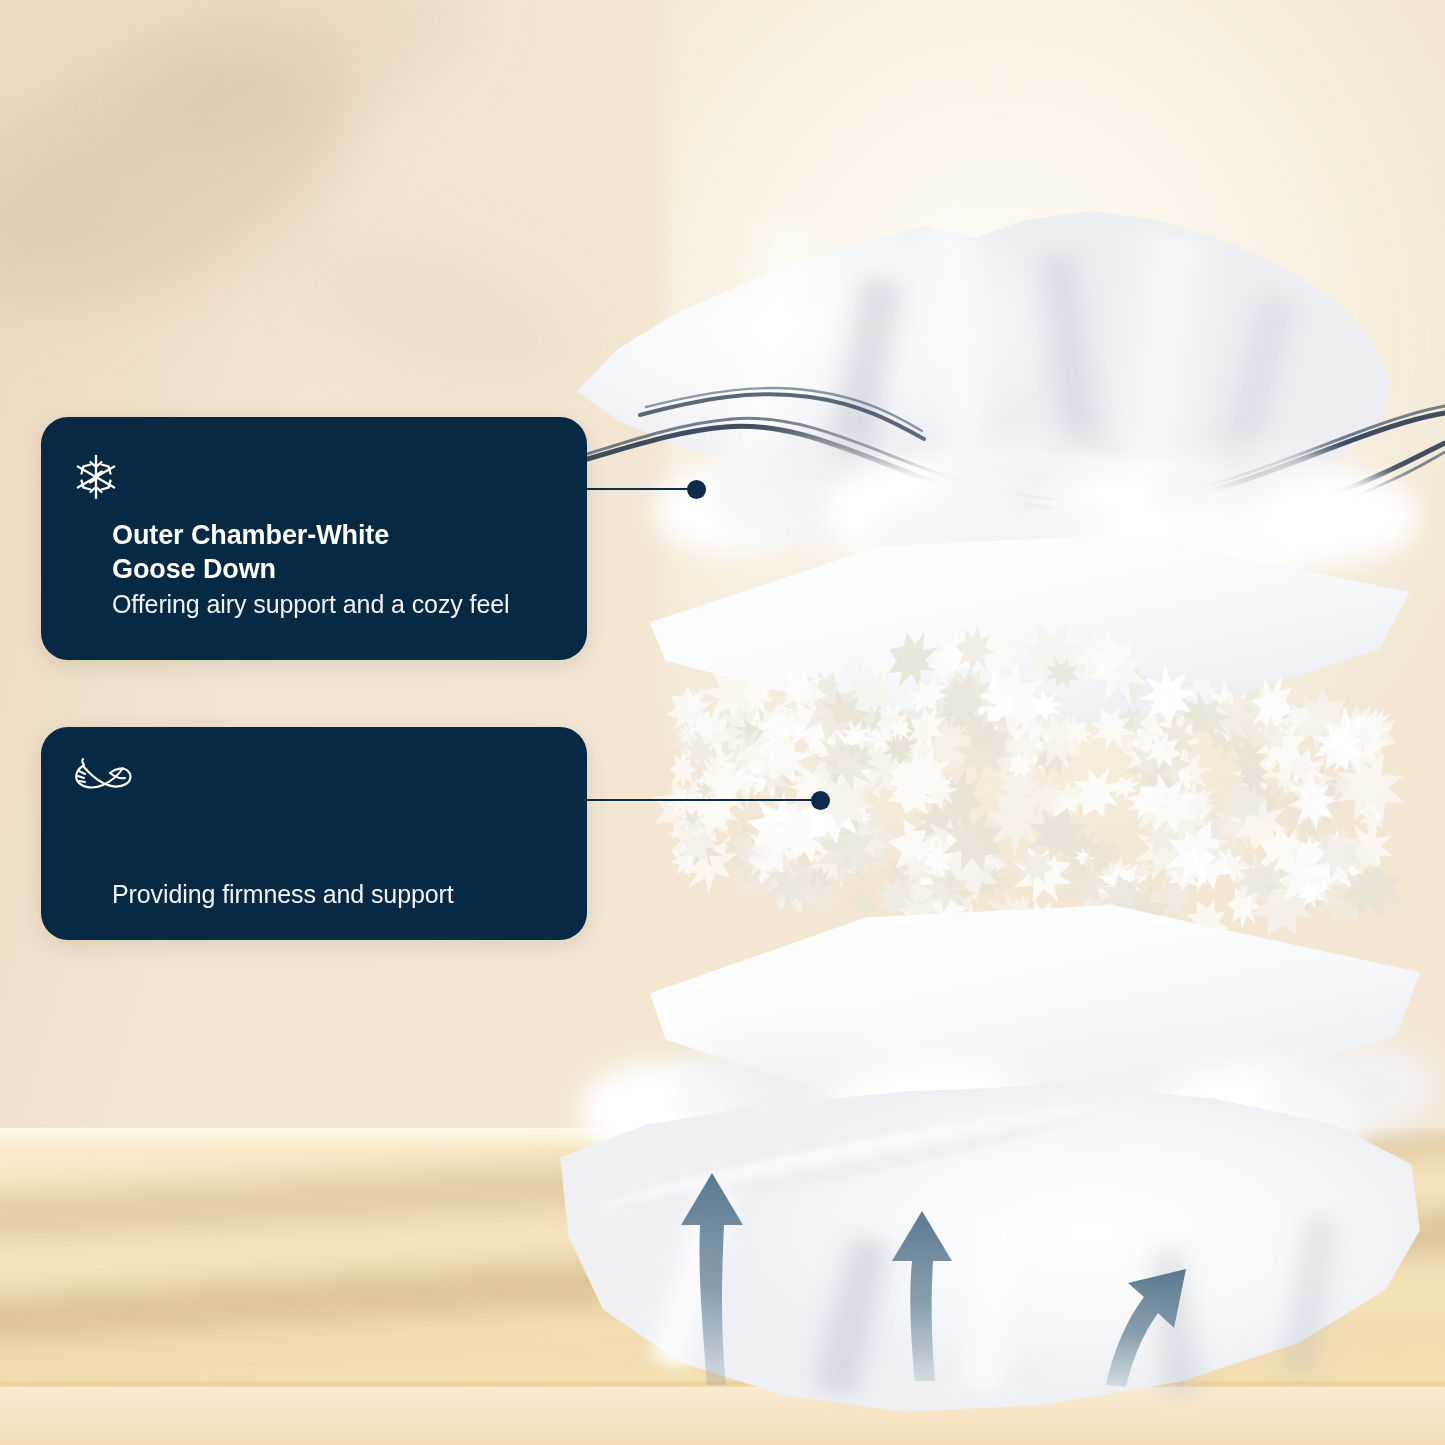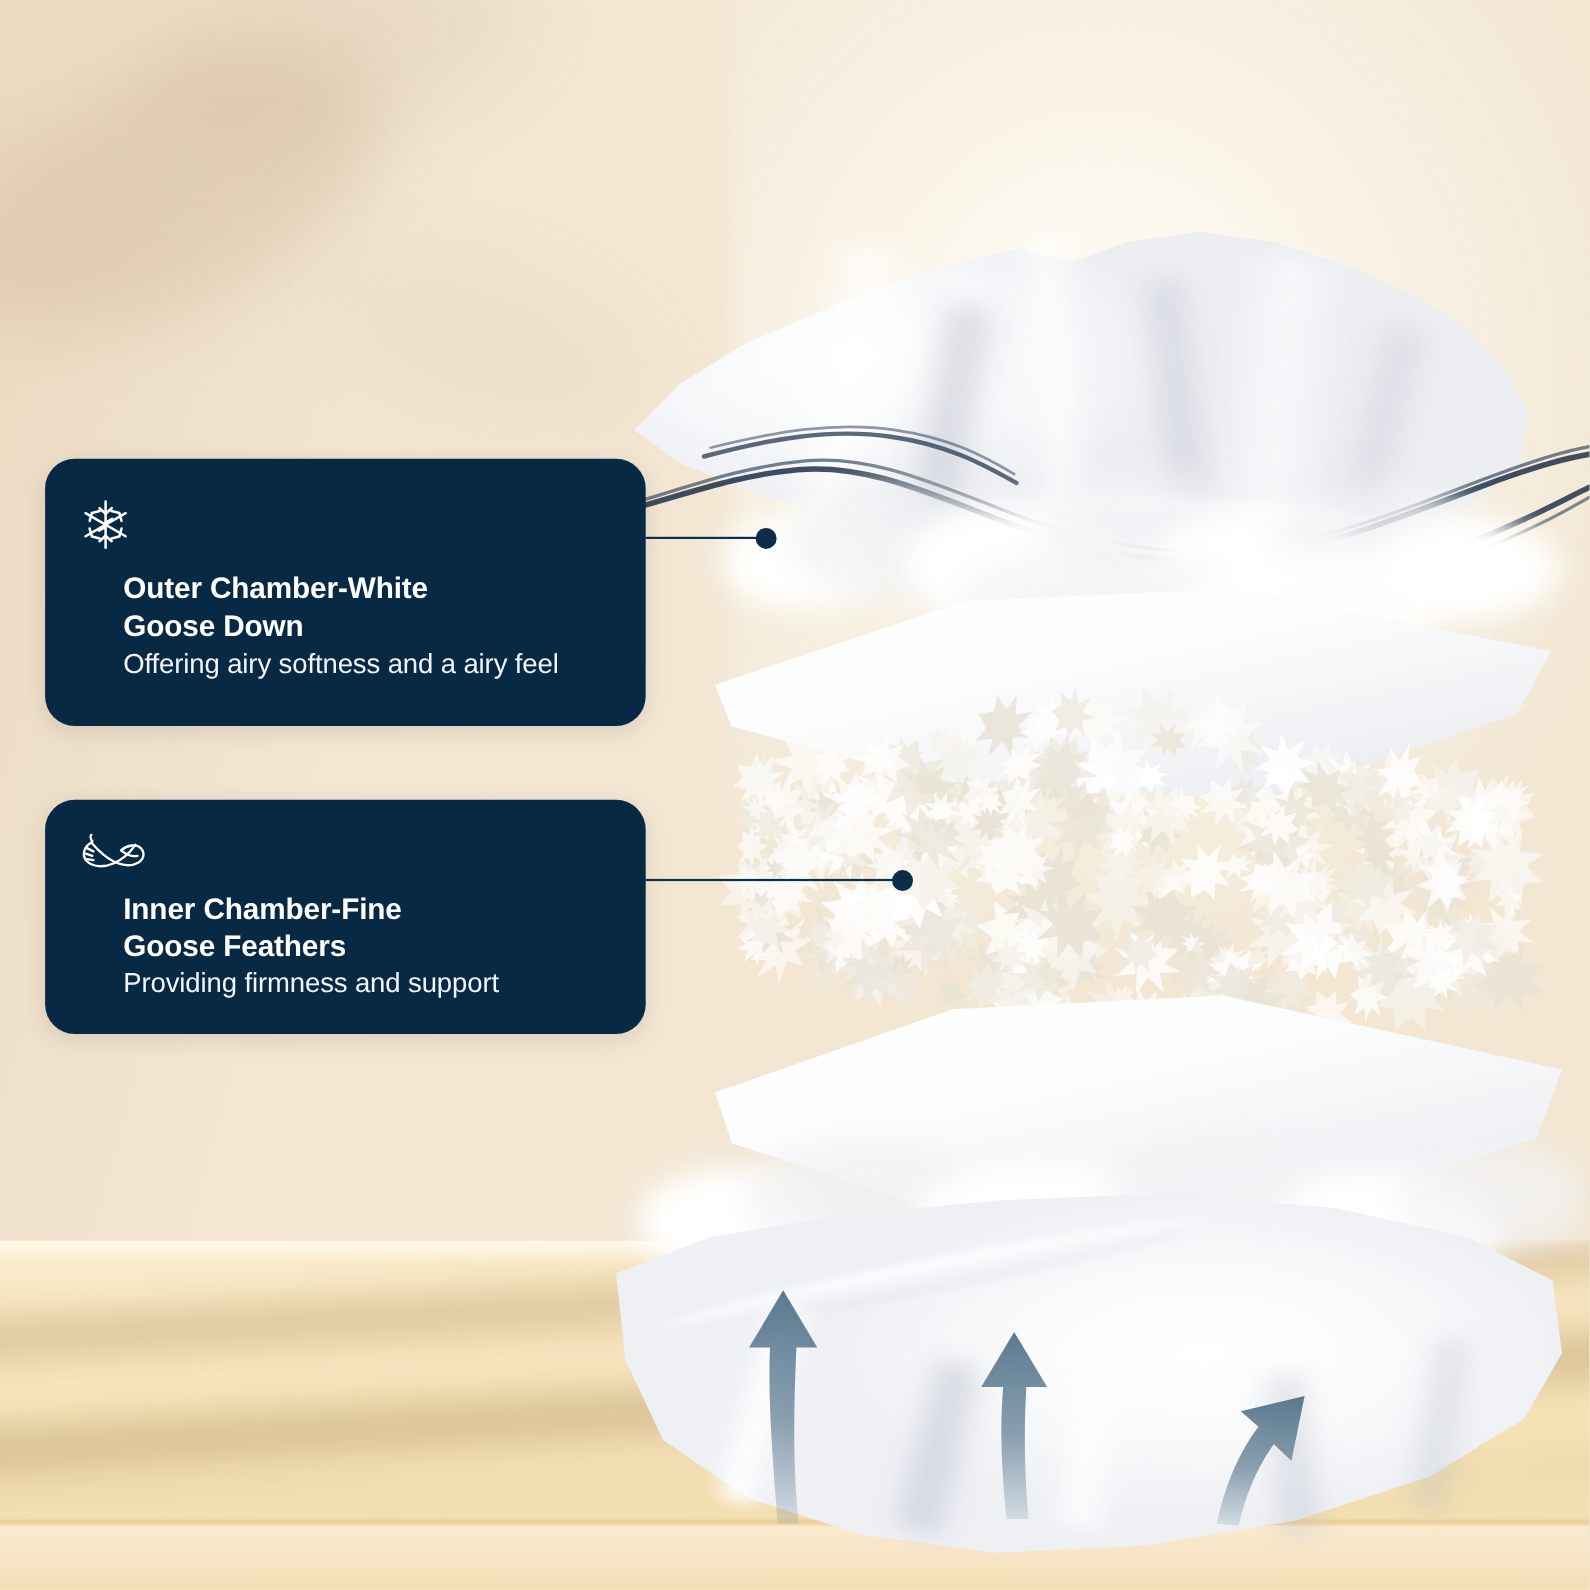--- a/index.html
+++ b/index.html
@@ -579,31 +579,29 @@
       <polyline points="10.5,21.5 12.5,14.4 19.6,12.5"></polyline>
       <polyline points="39.5,28.5 37.5,35.6 30.4,37.5"></polyline>
       <polyline points="10.5,28.5 12.5,35.6 19.6,37.5"></polyline>
       <polyline points="39.5,21.5 37.5,14.4 30.4,12.5"></polyline>
       <line x1="25" y1="23" x2="31" y2="19.6"></line>
       <line x1="25" y1="27" x2="19" y2="30.4"></line>
     </g>
   </svg>
   <div class="card-title c1-title">Outer Chamber-White
 Goose Down</div>
-  <div class="card-desc c1-desc">Offering airy softness and a airy feel</div>
+  <div class="card-desc c1-desc">Offering airy support and a cozy feel</div>
 
   <div class="card card2"></div>
   <svg class="card-icon c2-icon" width="62" height="44" viewBox="0 0 62 44">
     <g stroke="#ffffff" stroke-width="2.1" fill="none" stroke-linecap="round" stroke-linejoin="round">
       <path d="M12,9 C5,13 3,21 8,26 C13,31 23,32 32,28 C41,24 48,17 52,11"></path>
       <path d="M12,9 C18,16 24,22 32,26 C40,30 48,31 55,27 C60,24 61,18 57,14 C53,10 45,11 39,16"></path>
       <path d="M13,8 C11,5 11,3 12,2"></path>
       <path d="M8,14 L14,17"></path>
       <path d="M7,19 L13,21"></path>
       <path d="M8,24 L14,25"></path>
       <path d="M39,16 C44,20 49,22 54,21"></path>
     </g>
   </svg>
-  <div class="card-title c2-title">Inner Chamber-Fine
-Goose Feathers</div>
   <div class="card-desc c2-desc">Providing firmness and support</div>
 
 </div>
 
 </body></html>

